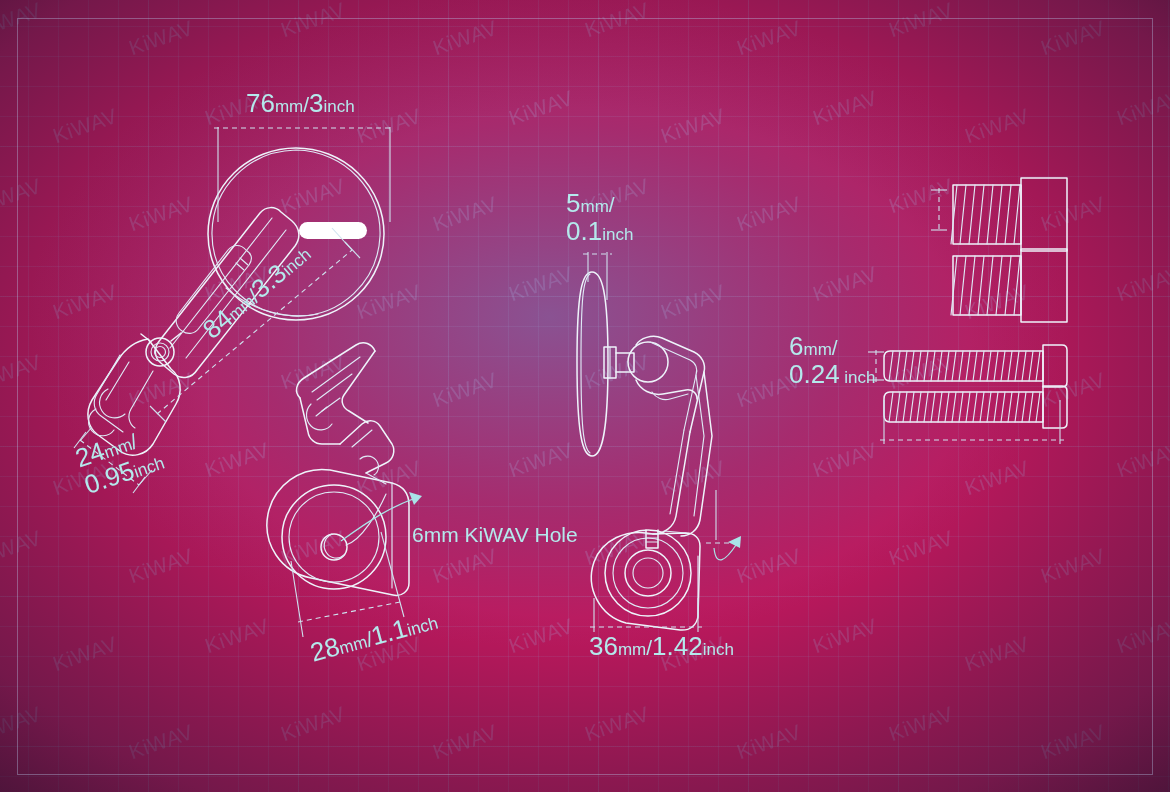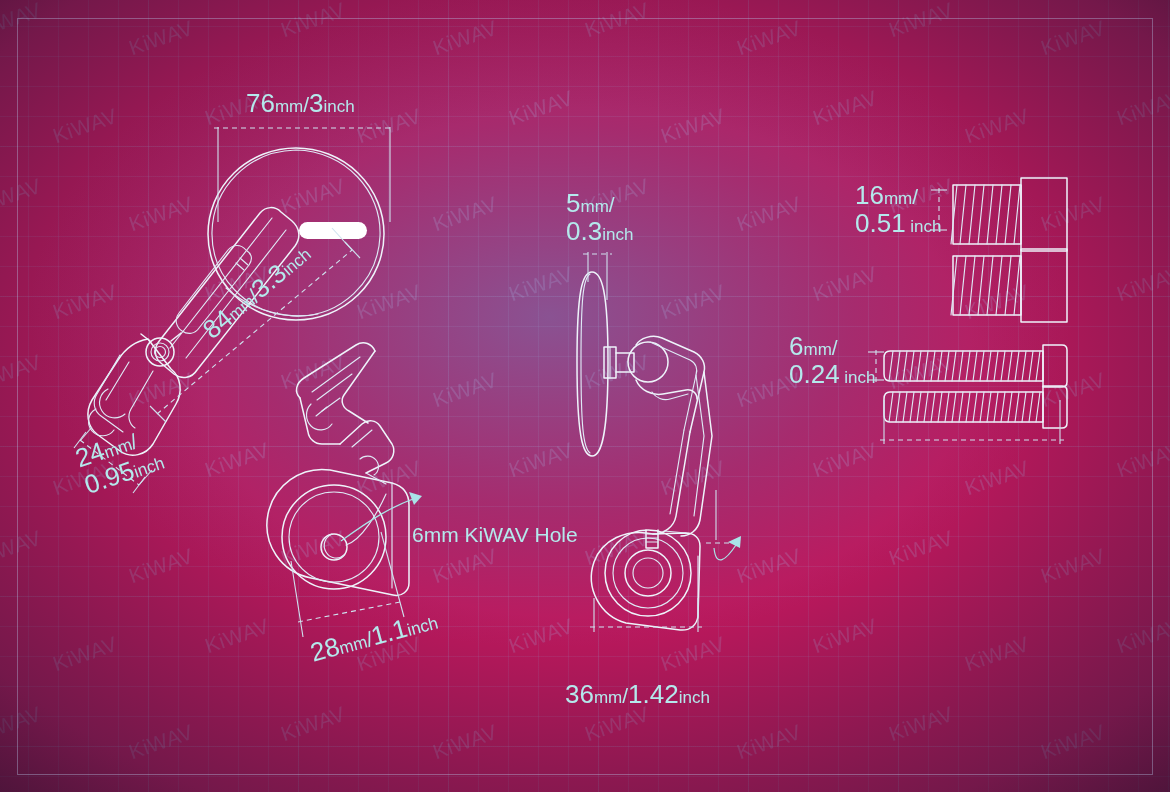--- a/index.html
+++ b/index.html
@@ -417,32 +417,28 @@
     <span class="row"><span class="big">24</span><span class="sm">mm</span><span class="mid">/</span></span>
     <span class="row"><span class="big">0.95</span><span class="sm">inch</span></span>
   </div>
 
   <div class="lbl" style="left:311px; top:640px; transform:rotate(-15deg); transform-origin:0 50%;">
     <span class="big">28</span><span class="sm">mm</span><span class="mid">/</span><span class="big">1.1</span><span class="sm">inch</span>
   </div>
 
   <div class="lbl two" style="left:566px; top:190px;">
     <span class="row"><span class="big">5</span><span class="sm">mm</span><span class="mid">/</span></span>
-    <span class="row"><span class="big">0.3</span><span class="sm">inch</span></span>
-  </div>
-
-
-  <div class="lbl" style="left:565px; top:633px;margin-top:48px;">
+    <span class="row"><span class="big">0.1</span><span class="sm">inch</span></span>
+  </div>
+
+
+  <div class="lbl" style="left:589px; top:633px;">
     <span class="big">36</span><span class="sm">mm</span><span class="mid">/</span><span class="big">1.42</span><span class="sm">inch</span>
   </div>
 
-  <div class="lbl two" style="left:855px; top:182px;">
-    <span class="row"><span class="big">16</span><span class="sm">mm</span><span class="mid">/</span></span>
-    <span class="row"><span class="big">0.51</span><span class="sm">&nbsp;</span><span class="sm">inch</span></span>
-  </div>
 
   <div class="lbl two" style="left:789px; top:333px;">
     <span class="row"><span class="big">6</span><span class="sm">mm</span><span class="mid">/</span></span>
     <span class="row"><span class="big">0.24</span><span class="sm">&nbsp;</span><span class="sm">inch</span></span>
   </div>
 
 
   <div class="lbl" style="left:412px; top:524px;">
     <span class="mid">6mm KiWAV Hole</span>
   </div>

